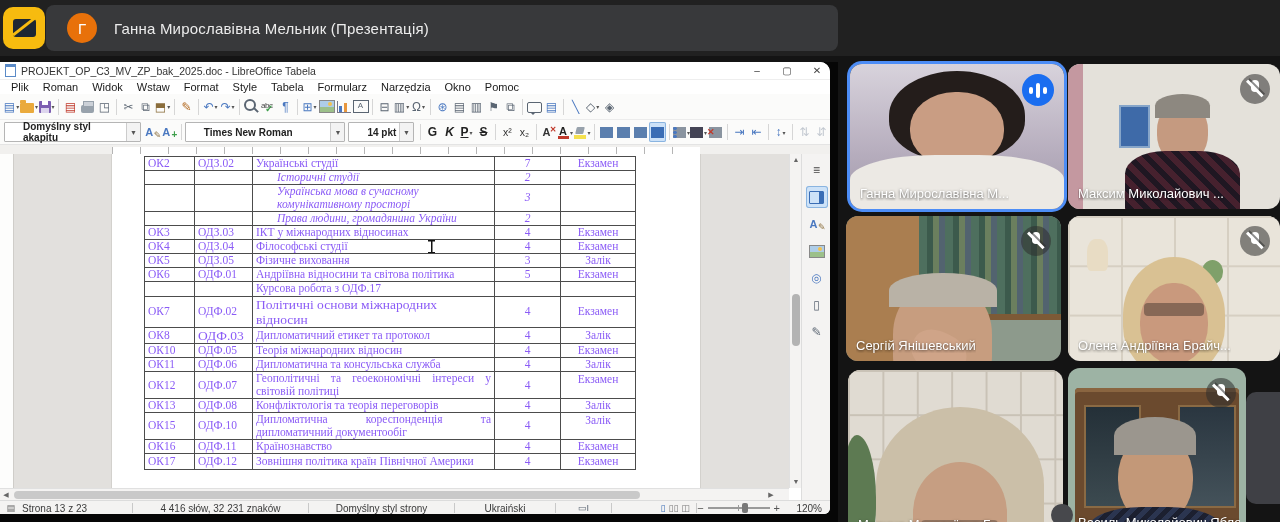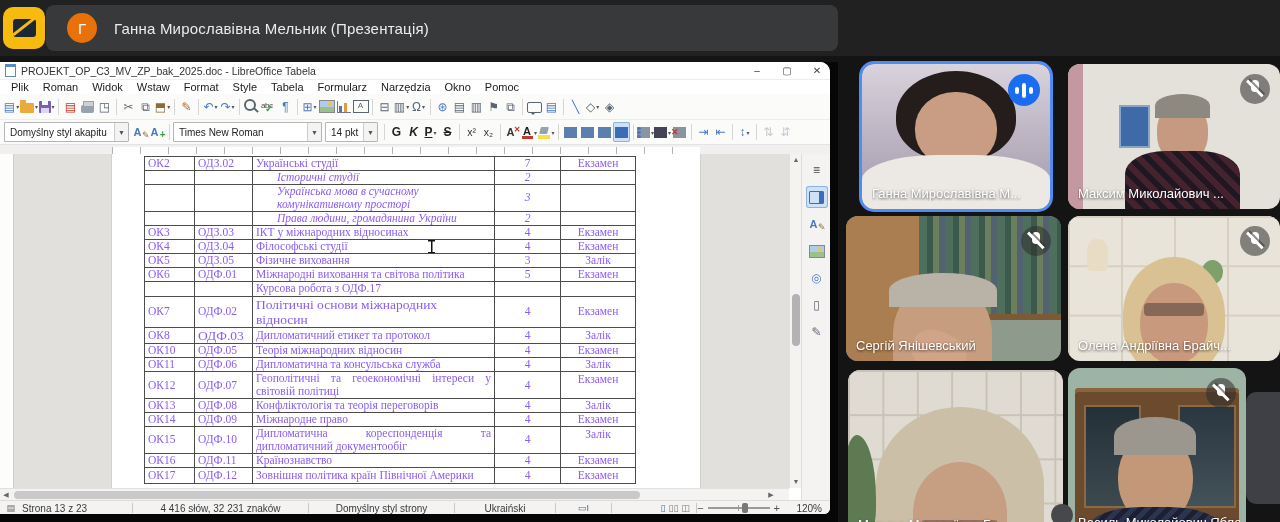--- a/index.html
+++ b/index.html
@@ -33,21 +33,21 @@
   .tbtn.active{background:#cde2f8;box-shadow:inset 0 0 0 1px #8ab4e0;}
   .gly{font-size:12px;line-height:1;}
   .gB{font-weight:700;color:#222;font-size:12px;}
   .gI{font-style:italic;color:#222;font-weight:600;font-size:12px;}
   .gU{text-decoration:underline;color:#222;font-weight:600;font-size:12px;}
   .gS{text-decoration:line-through;color:#222;font-weight:600;font-size:12px;}
   .gX{font-size:10.5px;color:#333;}
   .dd{font-size:6px;color:#555;margin-left:1px;}
   .tsep{width:1px;height:16px;background:#d6d6d6;margin:0 3px;flex:0 0 1px;}
   .combo{display:flex;align-items:center;height:18px;border:1px solid #b5b5b5;background:#fff;font-size:10px;
-         color:#222;padding-left:5px;margin-right:3px;border-radius:1px;}
+         color:#222;padding-left:18px;margin-right:3px;border-radius:1px;font-weight:bold;}
   .combo .cdd{margin-left:auto;border-left:1px solid #ccc;height:100%;display:flex;align-items:center;padding:0 3px;font-size:7px;color:#555;background:#f3f3f3;}
   
   .kic{position:relative;}
   .k-folder{width:14px;height:10px;background:#eaaa3c;border-radius:1px;margin-top:3px;}
   .k-folder:before{content:"";position:absolute;left:0;top:-3px;width:6px;height:3px;background:#eaaa3c;border-radius:1px 1px 0 0;}
   .k-floppy{width:12px;height:12px;background:#7d5fb2;border-radius:1px;}
   .k-floppy:before{content:"";position:absolute;left:3px;top:0;width:6px;height:4px;background:#fff;}
   .k-floppy:after{content:"";position:absolute;left:2px;bottom:0;width:8px;height:5px;background:#ddd5ee;}
   .k-printer{width:13px;height:8px;background:#98a2ac;border-radius:2px;margin-top:4px;}
   .k-printer:before{content:"";position:absolute;left:2px;top:-4px;width:9px;height:4px;background:#ccd1d8;border:1px solid #98a2ac;}
@@ -143,21 +143,21 @@
   .vt-art div{position:absolute;}
   .vt-name{position:absolute;left:10px;bottom:8px;color:#fff;font-size:13px;font-weight:500;
            text-shadow:0 1px 3px rgba(0,0,0,.7);white-space:nowrap;overflow:hidden;max-width:calc(100% - 16px);}
   .mic-off{position:absolute;top:10px;right:10px;width:30px;height:30px;border-radius:50%;background:rgba(45,45,45,.55);}
   .mic-off .mm{left:11px;top:6px;width:8px;height:12px;border-radius:4px;background:#fff;position:absolute;}
   .mic-off .ms{left:4px;top:13px;width:22px;height:2.5px;background:#fff;transform:rotate(45deg);position:absolute;box-shadow:0 -2px 0 rgba(45,45,45,.55);}
   .speak{position:absolute;top:10px;right:10px;width:32px;height:32px;border-radius:50%;background:#1a6df0;
          display:flex;align-items:center;justify-content:center;gap:3px;}
   .speak .bar{width:4px;background:#fff;border-radius:2px;}
   .speak .b0,.speak .b2{height:7px;} .speak .b1{height:15px;}
-  .t1{left:16px;top:64px;width:188px;height:145px;}
+  .t1{left:4px;top:64px;width:214px;height:145px;}
   .t2{left:222px;top:64px;width:212px;height:145px;}
   .t3{left:0;top:216px;width:215px;height:145px;}
   .t4{left:222px;top:216px;width:212px;height:145px;}
   .t5{left:2px;top:370px;width:215px;height:170px;}
   .t6{left:222px;top:368px;width:178px;height:170px;}
   .tile-ghost{position:absolute;left:400px;top:392px;width:34px;height:112px;background:#3f4045;border-radius:10px 0 0 10px;}
   .more-dot{position:absolute;left:205px;top:504px;width:22px;height:22px;border-radius:50%;background:#47484c;}
   
   .t1 .vt-art{background:linear-gradient(180deg,#d8d3dc,#b7aebe 60%,#a199ab);}
   .t1 .a1{left:18%;top:5%;width:64%;height:62%;border-radius:50% 50% 45% 45%;background:#241d1b;}
@@ -519,21 +519,21 @@
                 <tr style="height: 14px;">
                   <td class="c1">ОК5</td>
                   <td class="c2">ОДЗ.05</td>
                   <td class="c3">Фізичне виховання</td>
                   <td class="c4">3</td>
                   <td class="c5">Залік</td>
                 </tr>
                 <tr style="height: 14px;">
                   <td class="c1">ОК6</td>
                   <td class="c2">ОДФ.01</td>
-                  <td class="c3">Міжнародні виховання та світова політика</td>
+                  <td class="c3">Андріївна відносини та світова політика</td>
                   <td class="c4">5</td>
                   <td class="c5">Екзамен</td>
                 </tr>
                 <tr style="height: 15px;">
                   <td class="c1"></td>
                   <td class="c2"></td>
                   <td class="c3">Курсова робота з ОДФ.17</td>
                   <td class="c4"></td>
                   <td class="c5"></td>
                 </tr>
@@ -571,27 +571,20 @@
                   <td class="c3">Геополітичні та геоекономічні інтереси у світовій політиці</td>
                   <td class="c4">4</td>
                   <td class="c5">Екзамен</td>
                 </tr>
                 <tr style="height: 14px;">
                   <td class="c1">ОК13</td>
                   <td class="c2">ОДФ.08</td>
                   <td class="c3">Конфліктологія та теорія переговорів</td>
                   <td class="c4">4</td>
                   <td class="c5">Залік</td>
-                </tr>
-                <tr style="height: 14px;">
-                  <td class="c1">ОК14</td>
-                  <td class="c2">ОДФ.09</td>
-                  <td class="c3">Міжнародне право</td>
-                  <td class="c4">4</td>
-                  <td class="c5">Екзамен</td>
                 </tr>
                 <tr class="just" style="height: 26px;">
                   <td class="c1">ОК15</td>
                   <td class="c2">ОДФ.10</td>
                   <td class="c3">Дипломатична кореспонденція та дипломатичний документообіг</td>
                   <td class="c4">4</td>
                   <td class="c5">Залік</td>
                 </tr>
                 <tr style="height: 14px;">
                   <td class="c1">ОК16</td>

